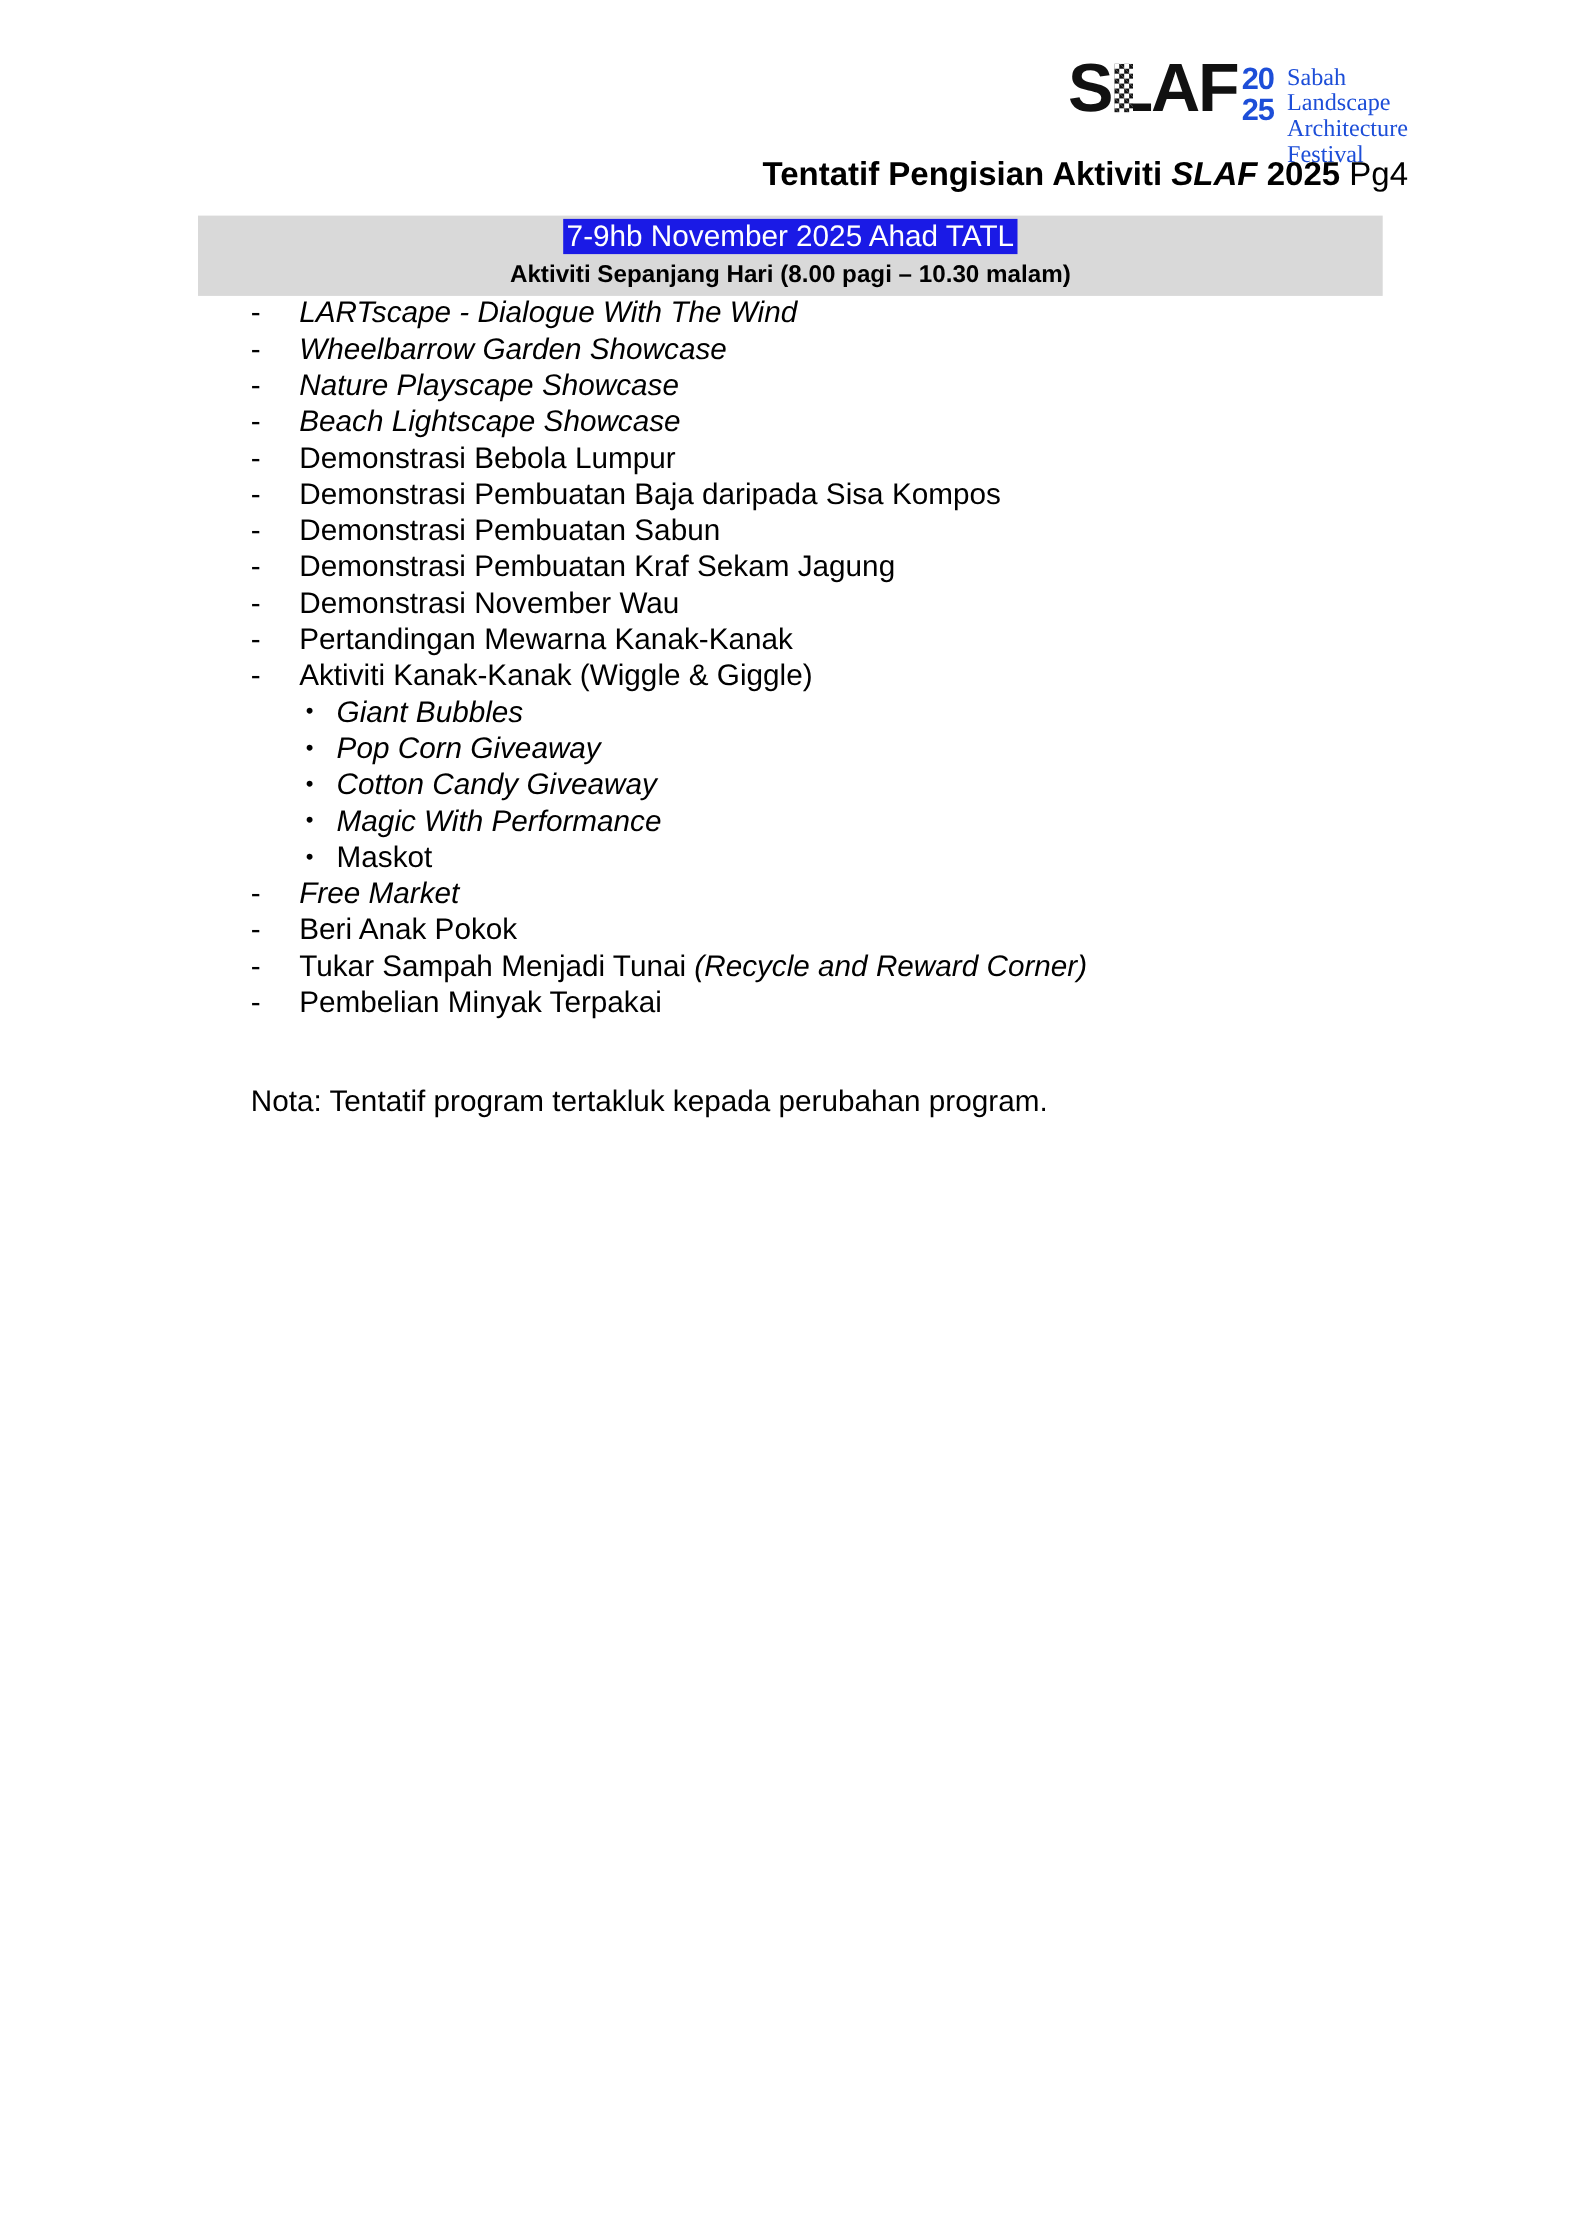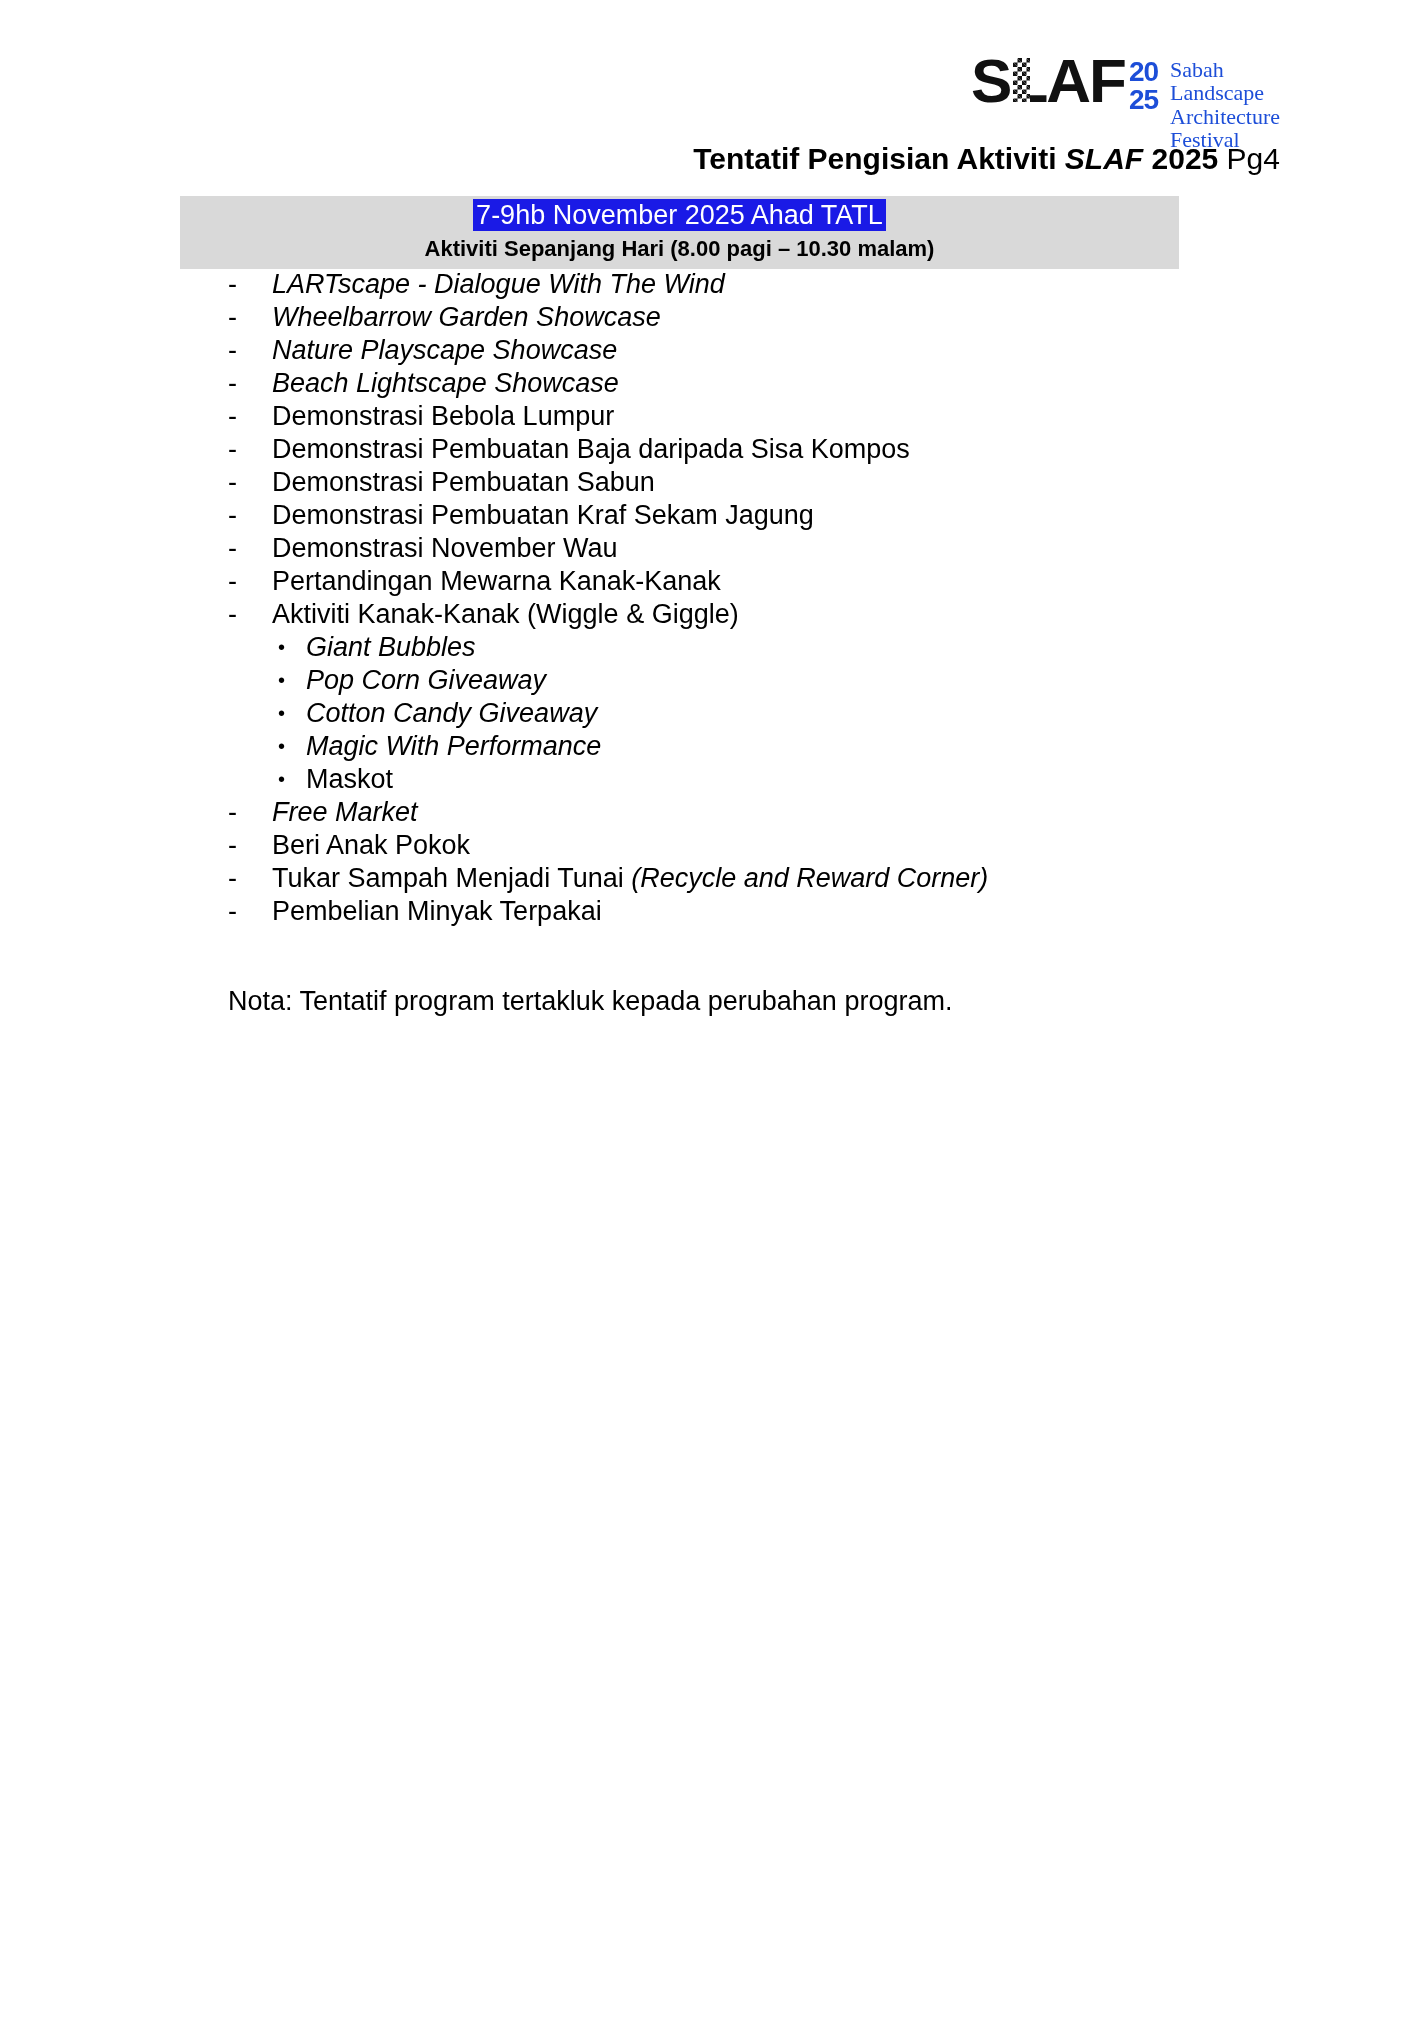--- a/index.html
+++ b/index.html
@@ -104,21 +104,21 @@
     white-space: nowrap;
   }
   .doc-title .ital { font-style: italic; }
   .doc-title .plain { font-weight: normal; }
 
   
   .banner {
     position: absolute;
     left: 180px;
     top: 196px;
-    width: 999px;
+    width: 1077px;
     background: #d9d9d9;
     text-align: center;
     padding: 2px 0 6px 0;
   }
   .banner-line1 {
     font-size: 27px;
     line-height: 1.28;
   }
   .banner-line1 .hl {
     background: #1a1ae6;

